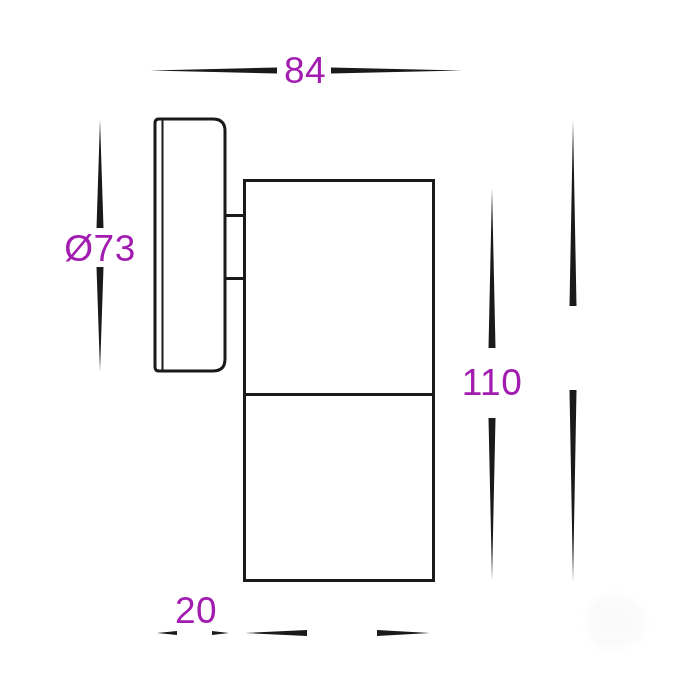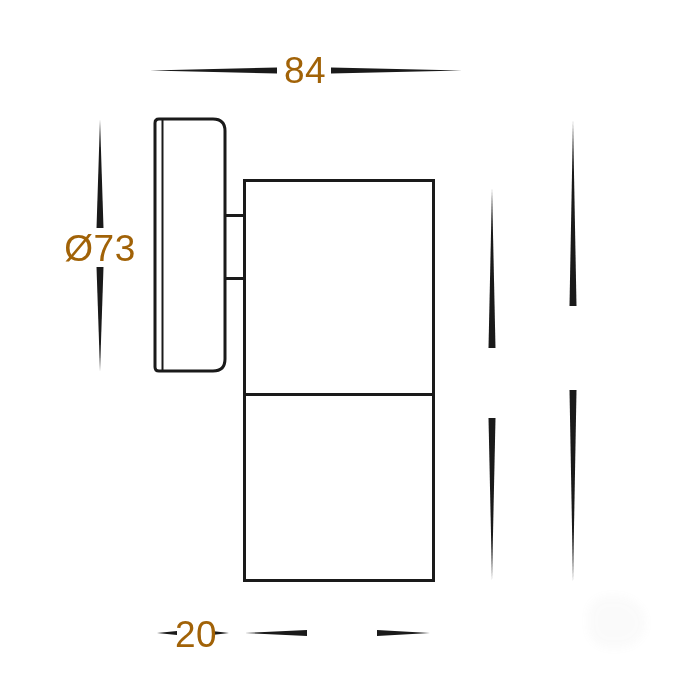--- a/index.html
+++ b/index.html
@@ -18,21 +18,21 @@
   .drawing-svg {
     position: absolute;
     left: 0;
     top: 0;
   }
   .dim-label {
     position: absolute;
     transform: translate(-50%, -50%);
     font-size: 37px;
     line-height: 1;
-    color: #a16207;
+    color: #a21caf;
     white-space: nowrap;
     letter-spacing: 0.5px;
     user-select: none;
   }
   .watermark {
     position: absolute;
     left: 588px;
     top: 596px;
     width: 58px;
     height: 52px;
@@ -87,20 +87,21 @@
 
       <polygon points="245,633 307,630 307,636"></polygon>
       <polygon points="377,630 377,636 430,633"></polygon>
     </g>
   </svg>
 
   <div class="dim-label" style="left:305px; top:70px;">84</div>
 
   <div class="dim-label" style="left:100px; top:248px;">Ø73</div>
 
+  <div class="dim-label" style="left:492px; top:382px;">110</div>
 
 
-  <div class="dim-label" style="left:196px; top:634px;">20</div>
+  <div class="dim-label" style="left:196px; top:610px;">20</div>
 
 
   <div class="watermark"></div>
 
 </div>
 
 </body></html>

